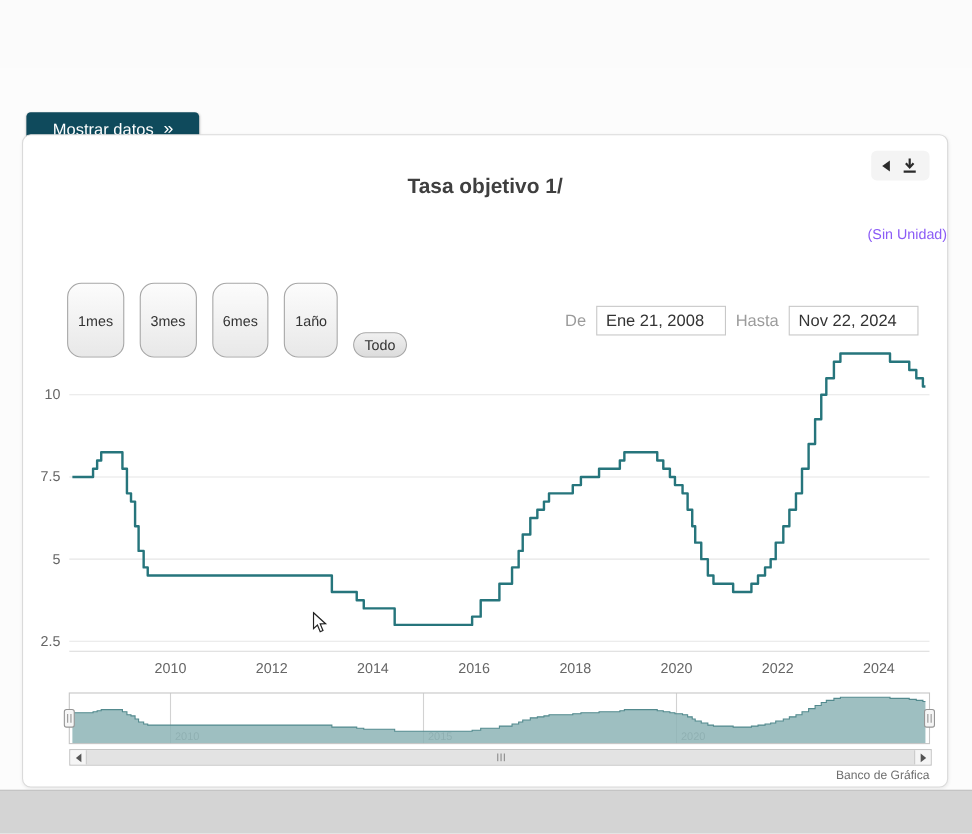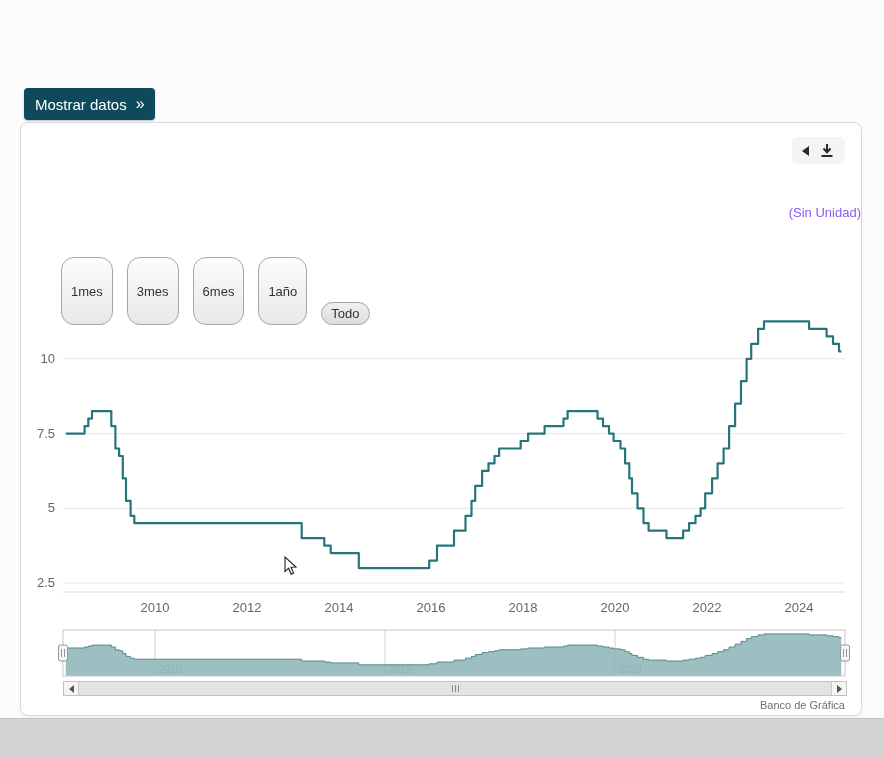--- a/index.html
+++ b/index.html
@@ -16,21 +16,21 @@
 
   
   .modal-header{position:absolute;top:0;left:0;width:884px;height:62px;background:var(--header-bg);border-bottom:5px solid var(--header-border);}
   .modal-title{position:absolute;left:14px;top:16px;color:#fff;font-size:20px;font-weight:bold;letter-spacing:.2px;}
   .close-btn{position:absolute;right:10px;top:8px;width:36px;height:40px;background:none;border:none;color:#fff;font-size:27px;font-weight:bold;cursor:pointer;line-height:40px;font-family:inherit;}
 
   
   .modal-body{position:absolute;top:62px;left:0;width:884px;height:656px;background:#fcfcfc;}
   .page-bottom{position:absolute;left:0;bottom:0;width:884px;height:40px;background:#d4d4d4;border-top:1px solid #c2c2c2;}
 
-  .show-data-btn{position:absolute;top:26px;left:24px;height:32px;padding:0 11px;background:var(--btn-bg);color:#fff;border:none;border-radius:4px;font-size:15px;display:flex;align-items:center;gap:9px;cursor:pointer;font-family:inherit;box-shadow:0 1px 2px rgba(0,0,0,.25);}
+  .show-data-btn{position:absolute;top:40px;left:24px;height:32px;padding:0 24px;background:var(--btn-bg);color:#fff;border:none;border-radius:4px;font-size:15px;display:flex;align-items:center;gap:9px;cursor:pointer;font-family:inherit;box-shadow:0 1px 2px rgba(0,0,0,.25);}
   .show-data-btn .chev{font-size:16px;letter-spacing:-1px;}
 
   
   .card{position:absolute;top:60px;left:20px;width:842px;height:594px;background:#fff;border:1px solid #dadada;border-radius:8px;box-shadow:0 1px 3px rgba(0,0,0,.07);}
 
   .export-area{position:absolute;top:14px;right:16px;display:flex;align-items:center;gap:10px;background:#f4f4f4;border-radius:5px;padding:6px 10px;}
   .collapse-arrow{width:0;height:0;border-top:5px solid transparent;border-bottom:5px solid transparent;border-right:7px solid #2b2b2b;cursor:pointer;display:inline-block;}
   .download-btn{background:none;border:none;cursor:pointer;display:flex;padding:0;}
 
   .chart-title{position:absolute;top:36px;left:0;width:100%;text-align:center;font-size:19px;font-weight:bold;color:#3f3f3f;}
@@ -93,29 +93,36 @@
         <span class="collapse-arrow"></span>
         <button class="download-btn">
           <svg width="16" height="15" viewBox="0 0 16 15">
             <path d="M8 1v7" stroke="#2b2b2b" stroke-width="2" fill="none"></path>
             <path d="M4.5 5.5 L8 9.2 L11.5 5.5" stroke="#2b2b2b" stroke-width="2" fill="none"></path>
             <path d="M2.5 13h11" stroke="#2b2b2b" stroke-width="2"></path>
           </svg>
         </button>
       </div>
 
+      <div class="chart-title">Tasa objetivo 1/</div>
       <div class="chart-subtitle">(Sin Unidad)</div>
 
       <div class="controls-row">
         <div class="range-buttons">
           <button class="range-btn">1mes</button>
           <button class="range-btn">3mes</button>
           <button class="range-btn">6mes</button>
           <button class="range-btn">1año</button>
           <button class="range-btn active">Todo</button>
+        </div>
+        <div class="date-controls">
+          <span class="date-label">De</span>
+          <input class="date-input" type="text" value="Ene 21, 2008" style="">
+          <span class="date-label">Hasta</span>
+          <input class="date-input" type="text" value="Nov 22, 2024" style="">
         </div>
       </div>
 
       <svg id="main-chart" width="826" height="322">
           <line x1="36" x2="818" y1="284.0" y2="284.0" class="grid"></line>
           <text x="28" y="288.0" class="ylabel">2.5</text>
           <line x1="36" x2="818" y1="209.3" y2="209.3" class="grid"></line>
           <text x="28" y="213.3" class="ylabel">5</text>
           <line x1="36" x2="818" y1="134.6" y2="134.6" class="grid"></line>
           <text x="28" y="138.6" class="ylabel">7.5</text>

